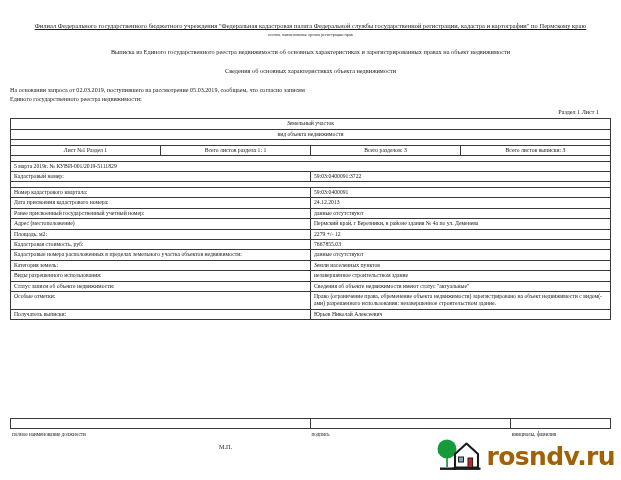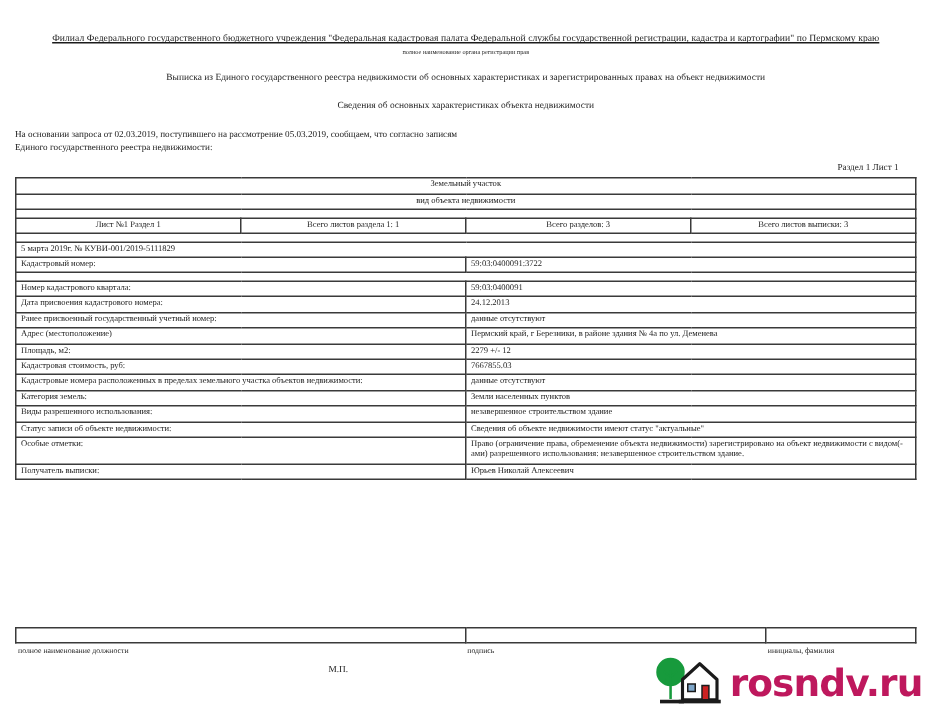--- a/index.html
+++ b/index.html
@@ -137,21 +137,21 @@
     right: 6px;
     bottom: 4px;
     display: flex;
     align-items: center;
     gap: 5px;
   }
   .wm-text {
     font-family: "DejaVu Sans", sans-serif;
     font-weight: bold;
     font-size: 25px;
-    color: #be185d;
+    color: #a16207;
     letter-spacing: -0.6px;
   }
 </style>
 </head>
 <body>
 
 <div class="page">
 
   <div class="doc-header">
     <div class="org-title">Филиал Федерального государственного бюджетного учреждения "Федеральная кадастровая палата Федеральной службы государственной регистрации, кадастра и картографии" по Пермскому краю</div>

